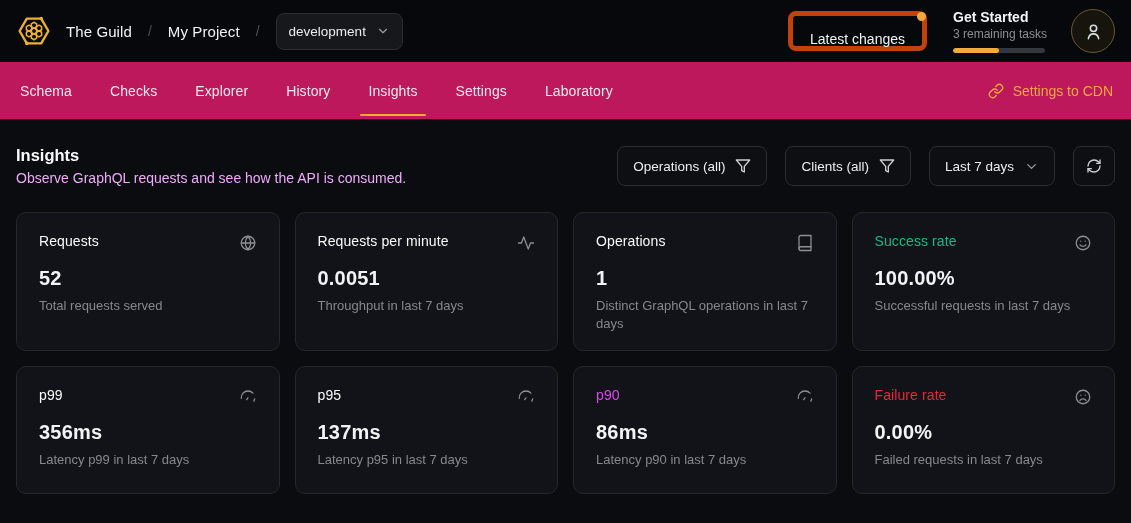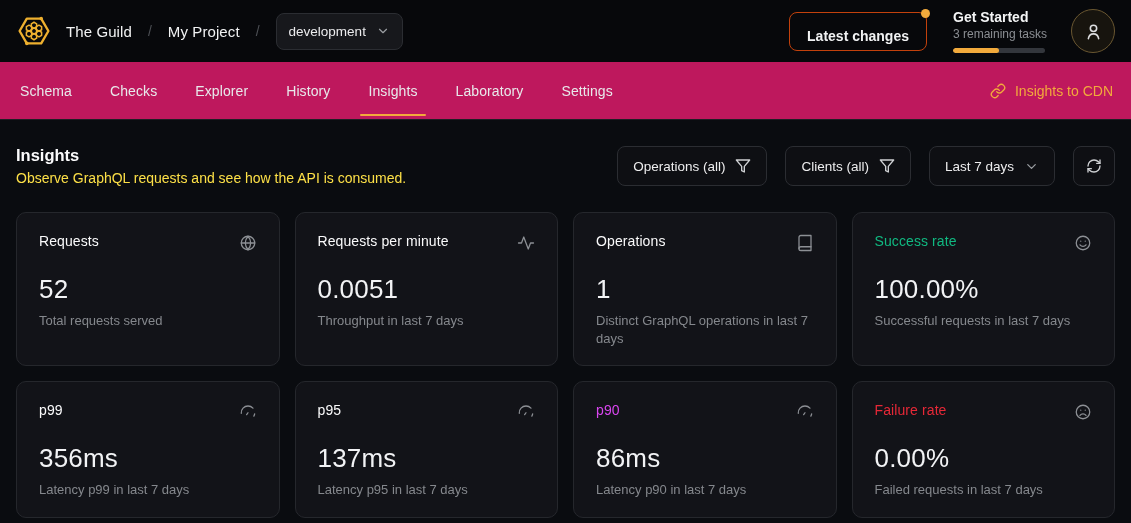--- a/index.html
+++ b/index.html
@@ -27,22 +27,22 @@
     display:flex; align-items:center; gap:10px;
     background:#17181c; border:1px solid #2b2d32; border-radius:8px;
     height:37px; padding:0 12px; color:#ececee; font-size:13.5px;
     cursor:pointer; font-family:inherit;
   }
   .target-select .chev { color:#9a9da2; }
 
   .topbar-right { display:flex; align-items:center; gap:26px; }
   .latest-btn {
     position:relative; background:transparent; color:#f1f2f3;
-    border:1px solid #c2410c; border-radius:8px; height:39px;
-    padding:15px 17px; font-size:14px; cursor:pointer; font-family:inherit;font-weight:bold;
+    border:5px solid #c2410c; border-radius:8px; height:39px;
+    padding:15px 17px; font-size:14px; cursor:pointer; font-family:inherit;
   }
   .latest-dot {
     position:absolute; top:-4px; right:-4px; width:9px; height:9px;
     border-radius:50%; background:#f2aa3c;
   }
   .getstarted { width:92px; }
   .gs-title { font-size:14px; font-weight:600; color:#f4f5f6; line-height:1.25; }
   .gs-sub { font-size:12px; color:#8b8e93; margin-top:1px; white-space:nowrap; }
   .gs-bar { margin-top:7px; height:5px; border-radius:3px; background:#33363c; overflow:hidden; }
   .gs-fill { height:100%; border-radius:3px; background:#f2aa3c; }
@@ -75,21 +75,21 @@
     font-size:14px; cursor:pointer; text-decoration:none;
   }
 
   
   main { padding:0 16px; }
   .page-head {
     margin-top:26px;
     display:flex; align-items:center; justify-content:space-between;
   }
   .page-title { font-size:16.5px; font-weight:700; color:#fbfbfc; }
-  .page-sub { font-size:14px; color:#fde047; margin-top:5px;text-align:right; }
+  .page-sub { font-size:14px; color:#f0abfc; margin-top:5px;text-align:right; }
   .filters { display:flex; align-items:center; gap:18px; }
   .filter-btn {
     display:flex; align-items:center; gap:10px;
     background:#0e0f13; border:1px solid #2b2d32; border-radius:8px;
     height:40px; padding:0 15px; color:#ededee; font-size:13.5px;
     cursor:pointer; font-family:inherit;
   }
   .filter-btn .ficon { color:#cfd1d4; }
   .filter-btn .chev { color:#9a9da2; }
   .icon-btn { width:42px; justify-content:center; padding:0; }
@@ -100,22 +100,22 @@
     display:grid; grid-template-columns:repeat(4,1fr); gap:15px;
   }
   .card {
     background:#121318; border:1px solid #25272c; border-radius:10px;
     padding:20px 22px 18px; min-height:128px;
   }
   .card-head { display:flex; align-items:flex-start; justify-content:space-between; }
   .card-title { font-size:14px; font-weight:500; color:#fafafb; letter-spacing:.1px; }
   .card-icon { color:#8d9095; margin-top:1px; }
   .card-value {
-    font-size:26px; font-weight:400; color:#f2f3f5;
-    margin-top:22px; letter-spacing:.2px;
+    font-size:20px; font-weight:700; color:#f2f3f5;
+    margin-top:15px; letter-spacing:.2px;
   }
   .card-desc { font-size:13px; color:#85888d; margin-top:7px; line-height:1.35; }
 </style>
 </head>
 <body>
 
 <header class="topbar">
   <div class="topbar-left">
     <span>
       <svg class="logo" viewBox="0 0 40 40" fill="none" stroke="#eeb02f" stroke-width="2.6" stroke-linejoin="round" stroke-linecap="round">
@@ -189,35 +189,35 @@
 
   <button class="tab">
         <span class="tab-label">History</span>
       </button>
 
   <button class="tab active">
         <span class="tab-label">Insights</span>
       </button>
 
   <button class="tab">
+        <span class="tab-label">Settings</span>
+      </button>
+
+  <button class="tab">
         <span class="tab-label">Laboratory</span>
-      </button>
-
-  <button class="tab">
-        <span class="tab-label">Settings</span>
       </button>
 </div>
   <a class="cdn-link">
     <span>
       <svg width="16" height="16" viewBox="0 0 24 24" fill="none" stroke="currentColor" stroke-width="2" stroke-linecap="round" stroke-linejoin="round">
           <path d="M10 13a5 5 0 0 0 7.54.54l3-3a5 5 0 0 0-7.07-7.07l-1.72 1.71"></path>
           <path d="M14 11a5 5 0 0 0-7.54-.54l-3 3a5 5 0 0 0 7.07 7.07l1.71-1.71"></path>
         </svg>
     </span>
-    <span>Insights to CDN</span>
+    <span>Settings to CDN</span>
   </a>
 </nav>
 
 <main>
   <div class="page-head">
     <div>
       <div class="page-title">Insights</div>
       <div class="page-sub">Observe GraphQL requests and see how the API is consumed.</div>
     </div>
     <div class="filters">

